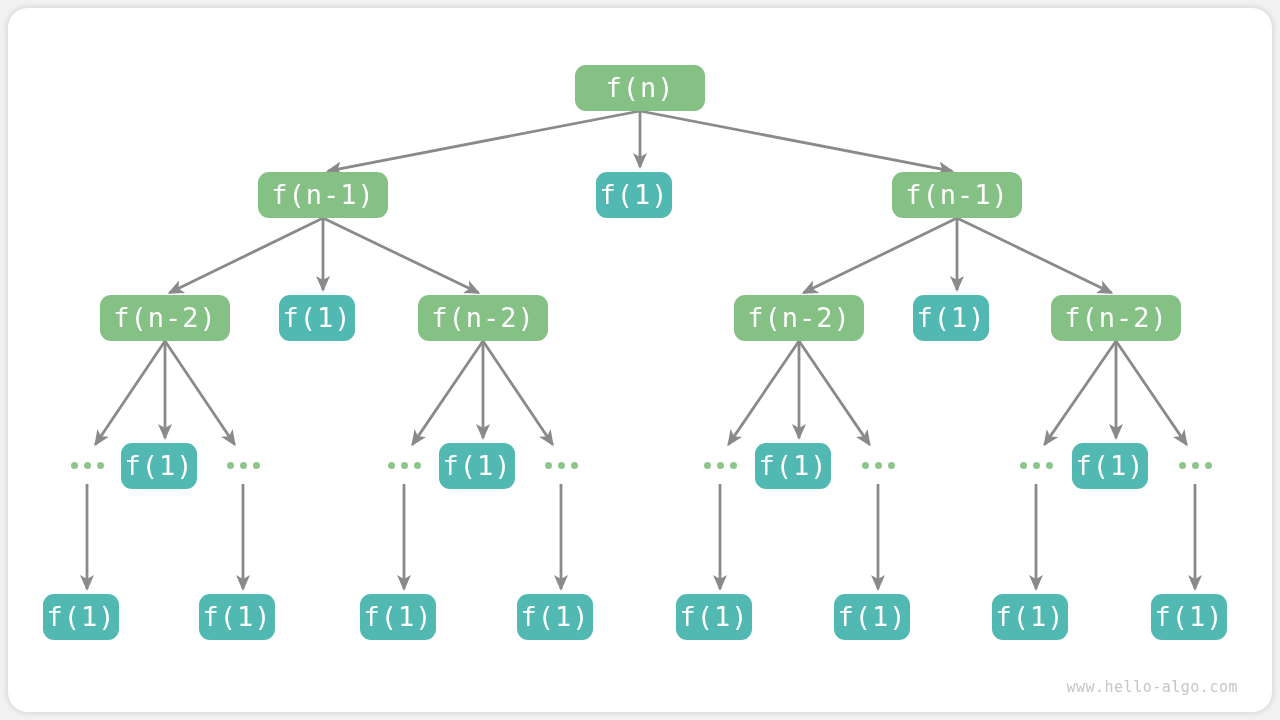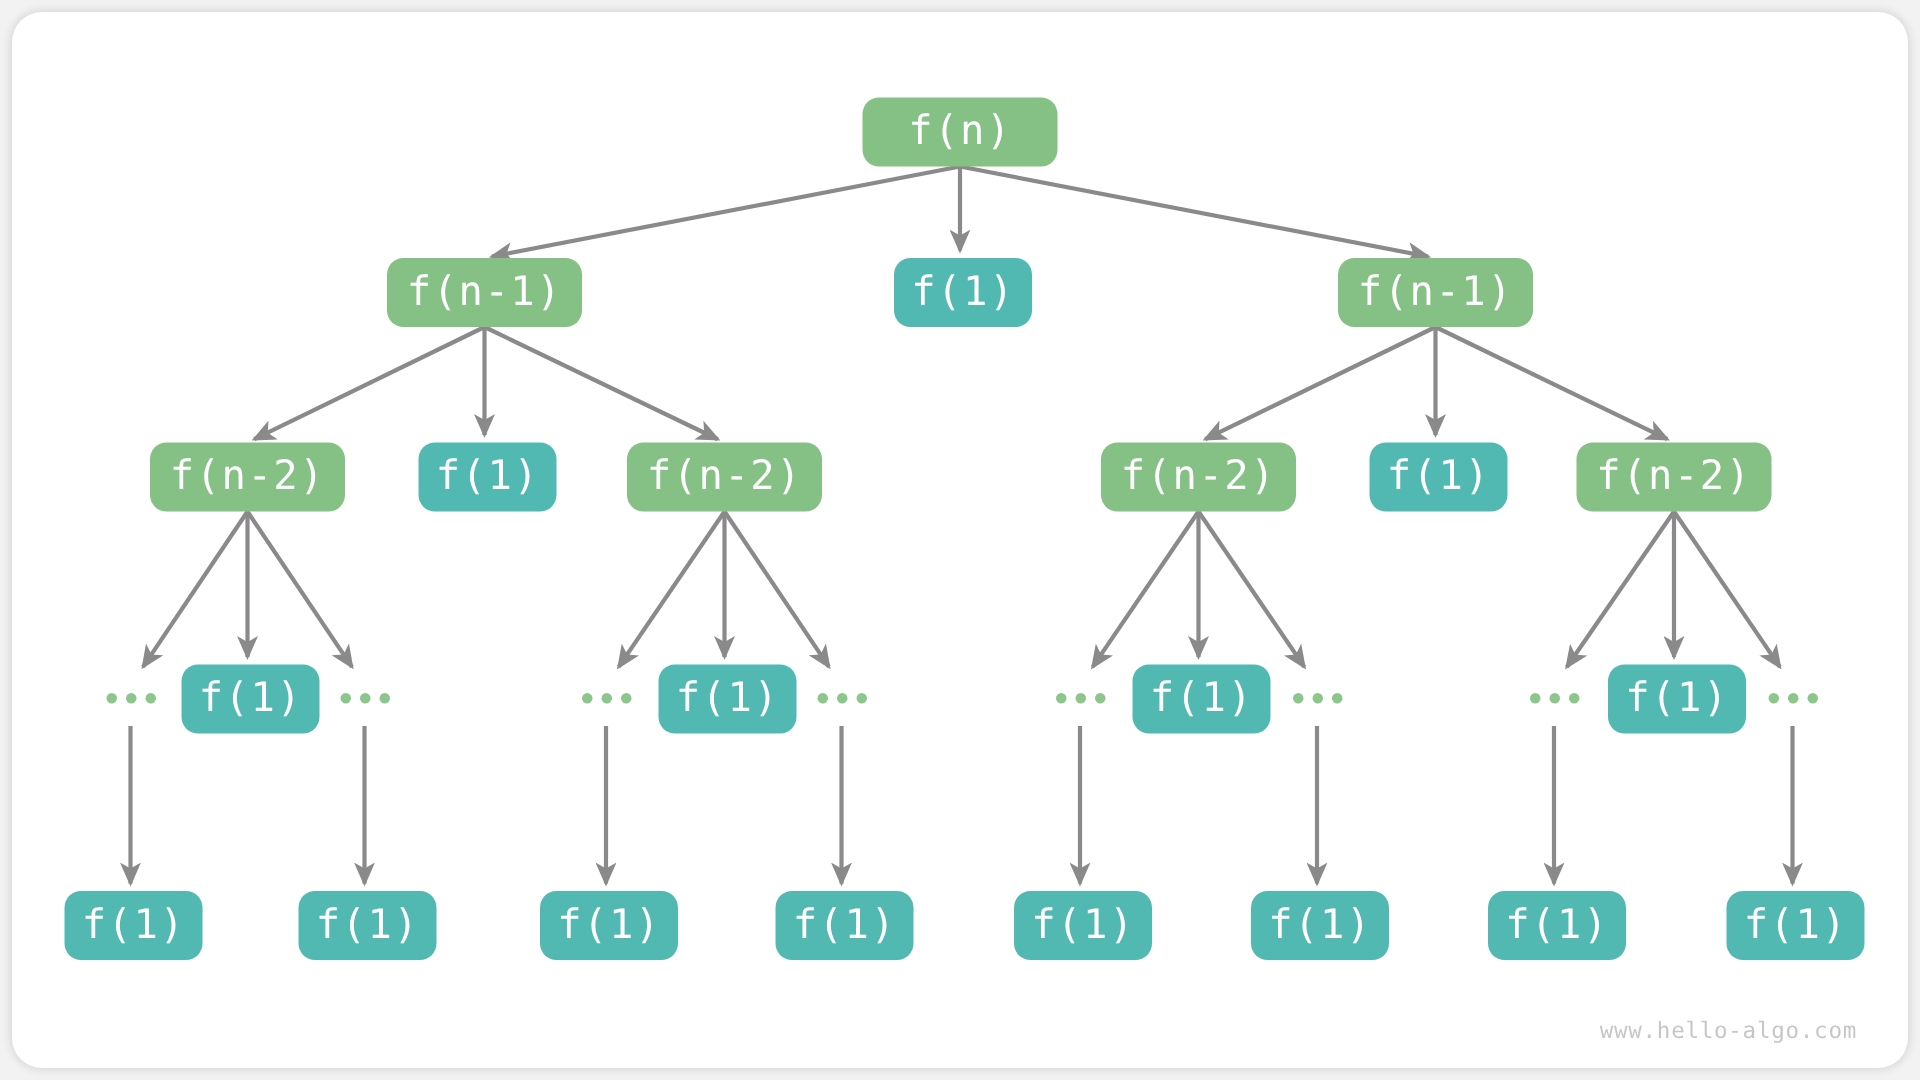--- a/index.html
+++ b/index.html
@@ -31,21 +31,21 @@
     color: var(--node-text, #ffffff);
     font-size: 27px;
     letter-spacing: 1px;
     display: flex;
     align-items: center;
     justify-content: center;
     box-sizing: border-box;
     padding-bottom: 2px;
   }
   .node.green { background: var(--green, #85c085); width: 130px; }
-  .node.teal  { background: var(--teal, #52b9b2);  width: 92px;  }
+  .node.teal  { background: var(--teal, #52b9b2);  width: 76px;  }
   .dots {
     position: absolute;
     display: flex;
     gap: 6px;
     align-items: center;
   }
   .dot {
     width: 7px; height: 7px;
     border-radius: 50%;
     background: var(--dots, #8cc68c);

